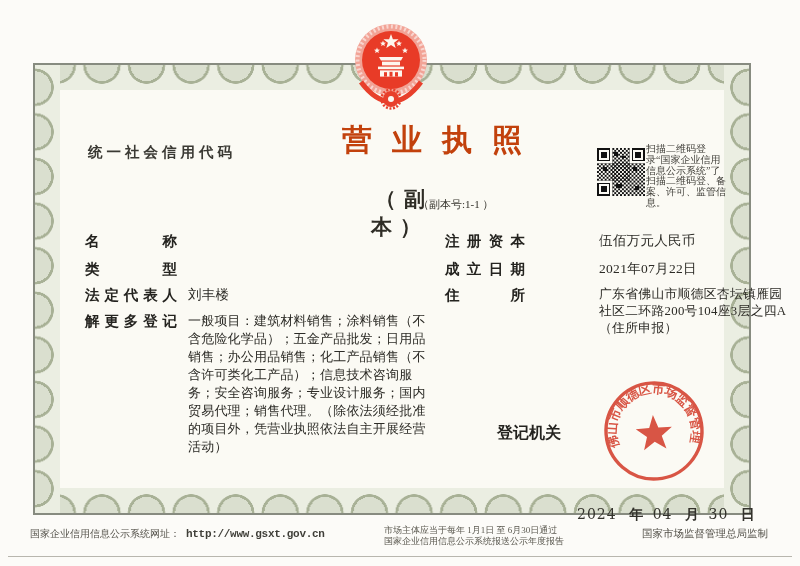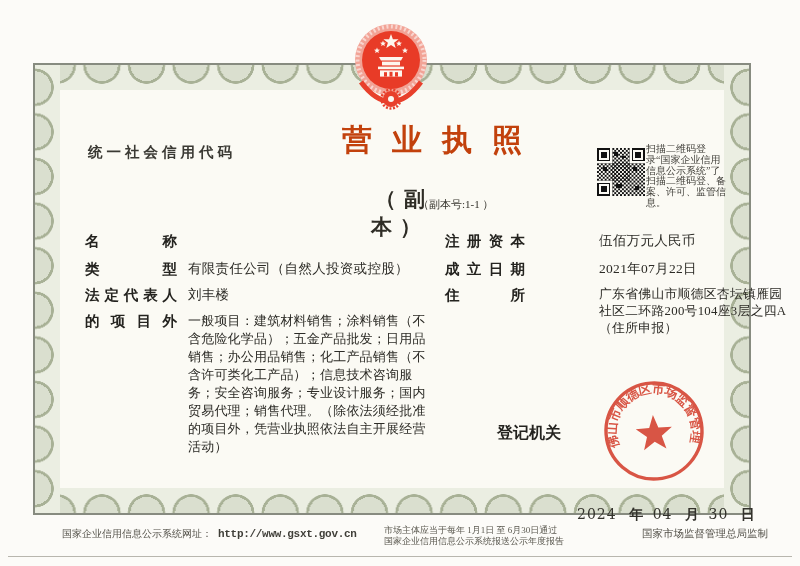--- a/index.html
+++ b/index.html
@@ -51,21 +51,21 @@
   .addr{font-size:12.8px;line-height:16.8px;}
   
   .authority{position:absolute;left:497px;top:423px;width:64px;font-size:16px;font-weight:700;
              color:#24231f;text-align:justify;text-align-last:justify;z-index:2;}
   .seal{position:absolute;left:594px;top:371px;width:120px;height:120px;z-index:4;
         opacity:0.88;mix-blend-mode:multiply;transform:rotate(-4deg);}
   .date-line{position:absolute;left:577px;top:466px;font-size:14px;color:#33322c;z-index:5;white-space:nowrap;margin-top:40px;}
   .date-line .num{font-family:"DejaVu Serif",serif;letter-spacing:1px;}
   .date-line .u{font-weight:700;margin:0 6px 0 9px;}
   
-  .foot-site{position:absolute;left:30px;top:527px;font-size:10px;color:#55534b;z-index:2;white-space:nowrap;margin-left:32px;}
+  .foot-site{position:absolute;left:30px;top:527px;font-size:10px;color:#55534b;z-index:2;white-space:nowrap;}
   .foot-site .url{font-family:"Liberation Mono","DejaVu Sans Mono",monospace;font-size:11px;
                   font-weight:700;color:#3f3e38;margin-left:6px;letter-spacing:-0.3px;}
   .foot-center{position:absolute;left:384px;top:525px;width:262px;font-size:9px;
                line-height:11px;color:#5a584f;z-index:2;white-space:nowrap;}
   .foot-right{position:absolute;left:642px;top:527px;font-size:10.5px;color:#504e46;z-index:2;white-space:nowrap;}
   .scan-edge{position:absolute;left:8px;top:556px;width:784px;height:1px;background:#b8b6ae;z-index:2;}
 </style>
 </head>
 <body>
 
@@ -137,24 +137,23 @@
     <span>扫描二维码登</span>
     <span>录“国家企业信用</span>
     <span>信息公示系统”了</span>
     <span>扫描二维码登、备</span>
     <span>案、许可、监管信</span>
     <span>息。</span>
   </div>
 
   <div class="f-label lab-l row1">名称</div>
   <div class="f-label lab-l row2">类型</div>
-  <div class="f-value val-l row2">有限责任公司（自然人投资或控股）</div>
   <div class="f-label lab-l row3">法定代表人</div>
   <div class="f-value val-l row3">刘丰楼</div>
-  <div class="f-label lab-l row4">的项目外</div>
+  <div class="f-label lab-l row4">解更多登记</div>
   <div class="f-value val-l row4 scope pre">一般项目：建筑材料销售；涂料销售（不
 含危险化学品）；五金产品批发；日用品
 销售；办公用品销售；化工产品销售（不
 含许可类化工产品）；信息技术咨询服
 务；安全咨询服务；专业设计服务；国内
 贸易代理；销售代理。（除依法须经批准
 的项目外，凭营业执照依法自主开展经营
 活动）</div>
 
   <div class="f-label lab-r row1">注册资本</div>

